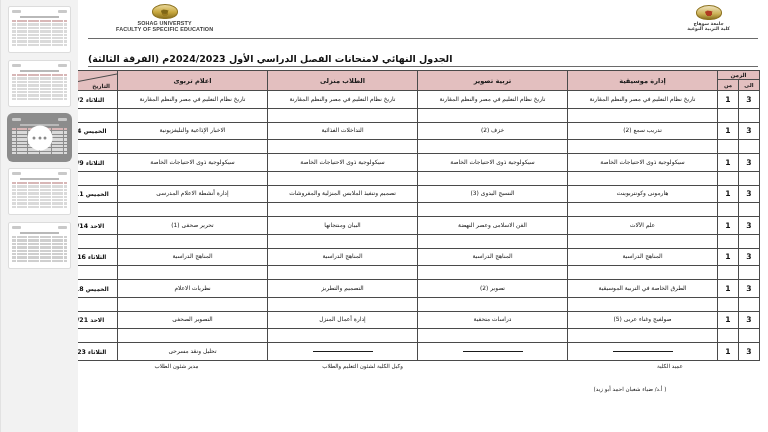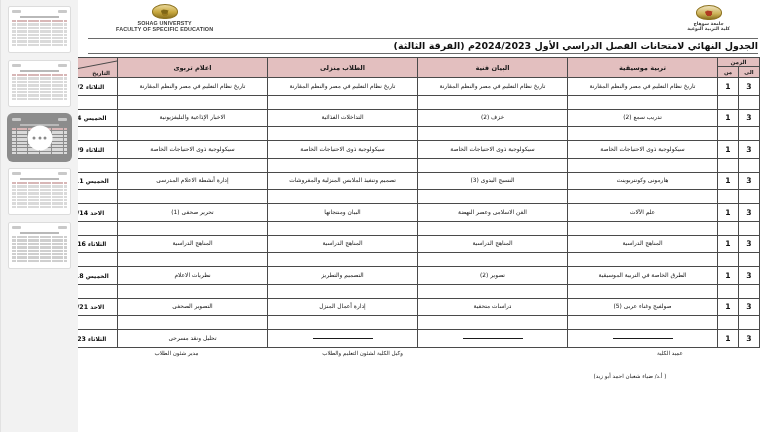--- a/index.html
+++ b/index.html
@@ -169,22 +169,22 @@
     font-size: 4.6px;
     color: #3a3a3a;
     font-weight: bold;
   }
 
   
   .title-bar {
     border-top: 1px solid #6a6a6a;
     border-bottom: 1px solid #6a6a6a;
     margin: 1px 2px 3px 2px;
-    text-align: right;
-    padding: 1px 0 2px 0;
+    text-align: left;
+    padding: 14px 0 2px 0;
   }
   .doc-title {
     font-size: 9.5px;
     font-weight: bold;
     color: #111;
     letter-spacing: 0;
   }
 
   
   table.sched {
@@ -725,22 +725,22 @@
             <col style="width:21px">
           <col style="width:150px">
             <col style="width:150px">
           <col style="width:150px">
             <col style="width:150px">
           <col style="width:78px">
         </colgroup>
         <thead>
           <tr>
             <th class="z-group" colspan="2">الزمن</th>
-            <th rowspan="2">تربية موسيقية</th>
-            <th rowspan="2">البيان فنية</th>
+            <th rowspan="2">إدارة موسيقية</th>
+            <th rowspan="2">تربية تصوير</th>
             <th rowspan="2">الطلاب منزلى</th>
             <th rowspan="2">اعلام تربوى</th>
             <th rowspan="2" class="daydate">
               <div class="dd-split">
                   <span class="slash"></span>
                 </div>
               <span class="dd-date">التاريخ</span>
 
             </th>
           </tr>

